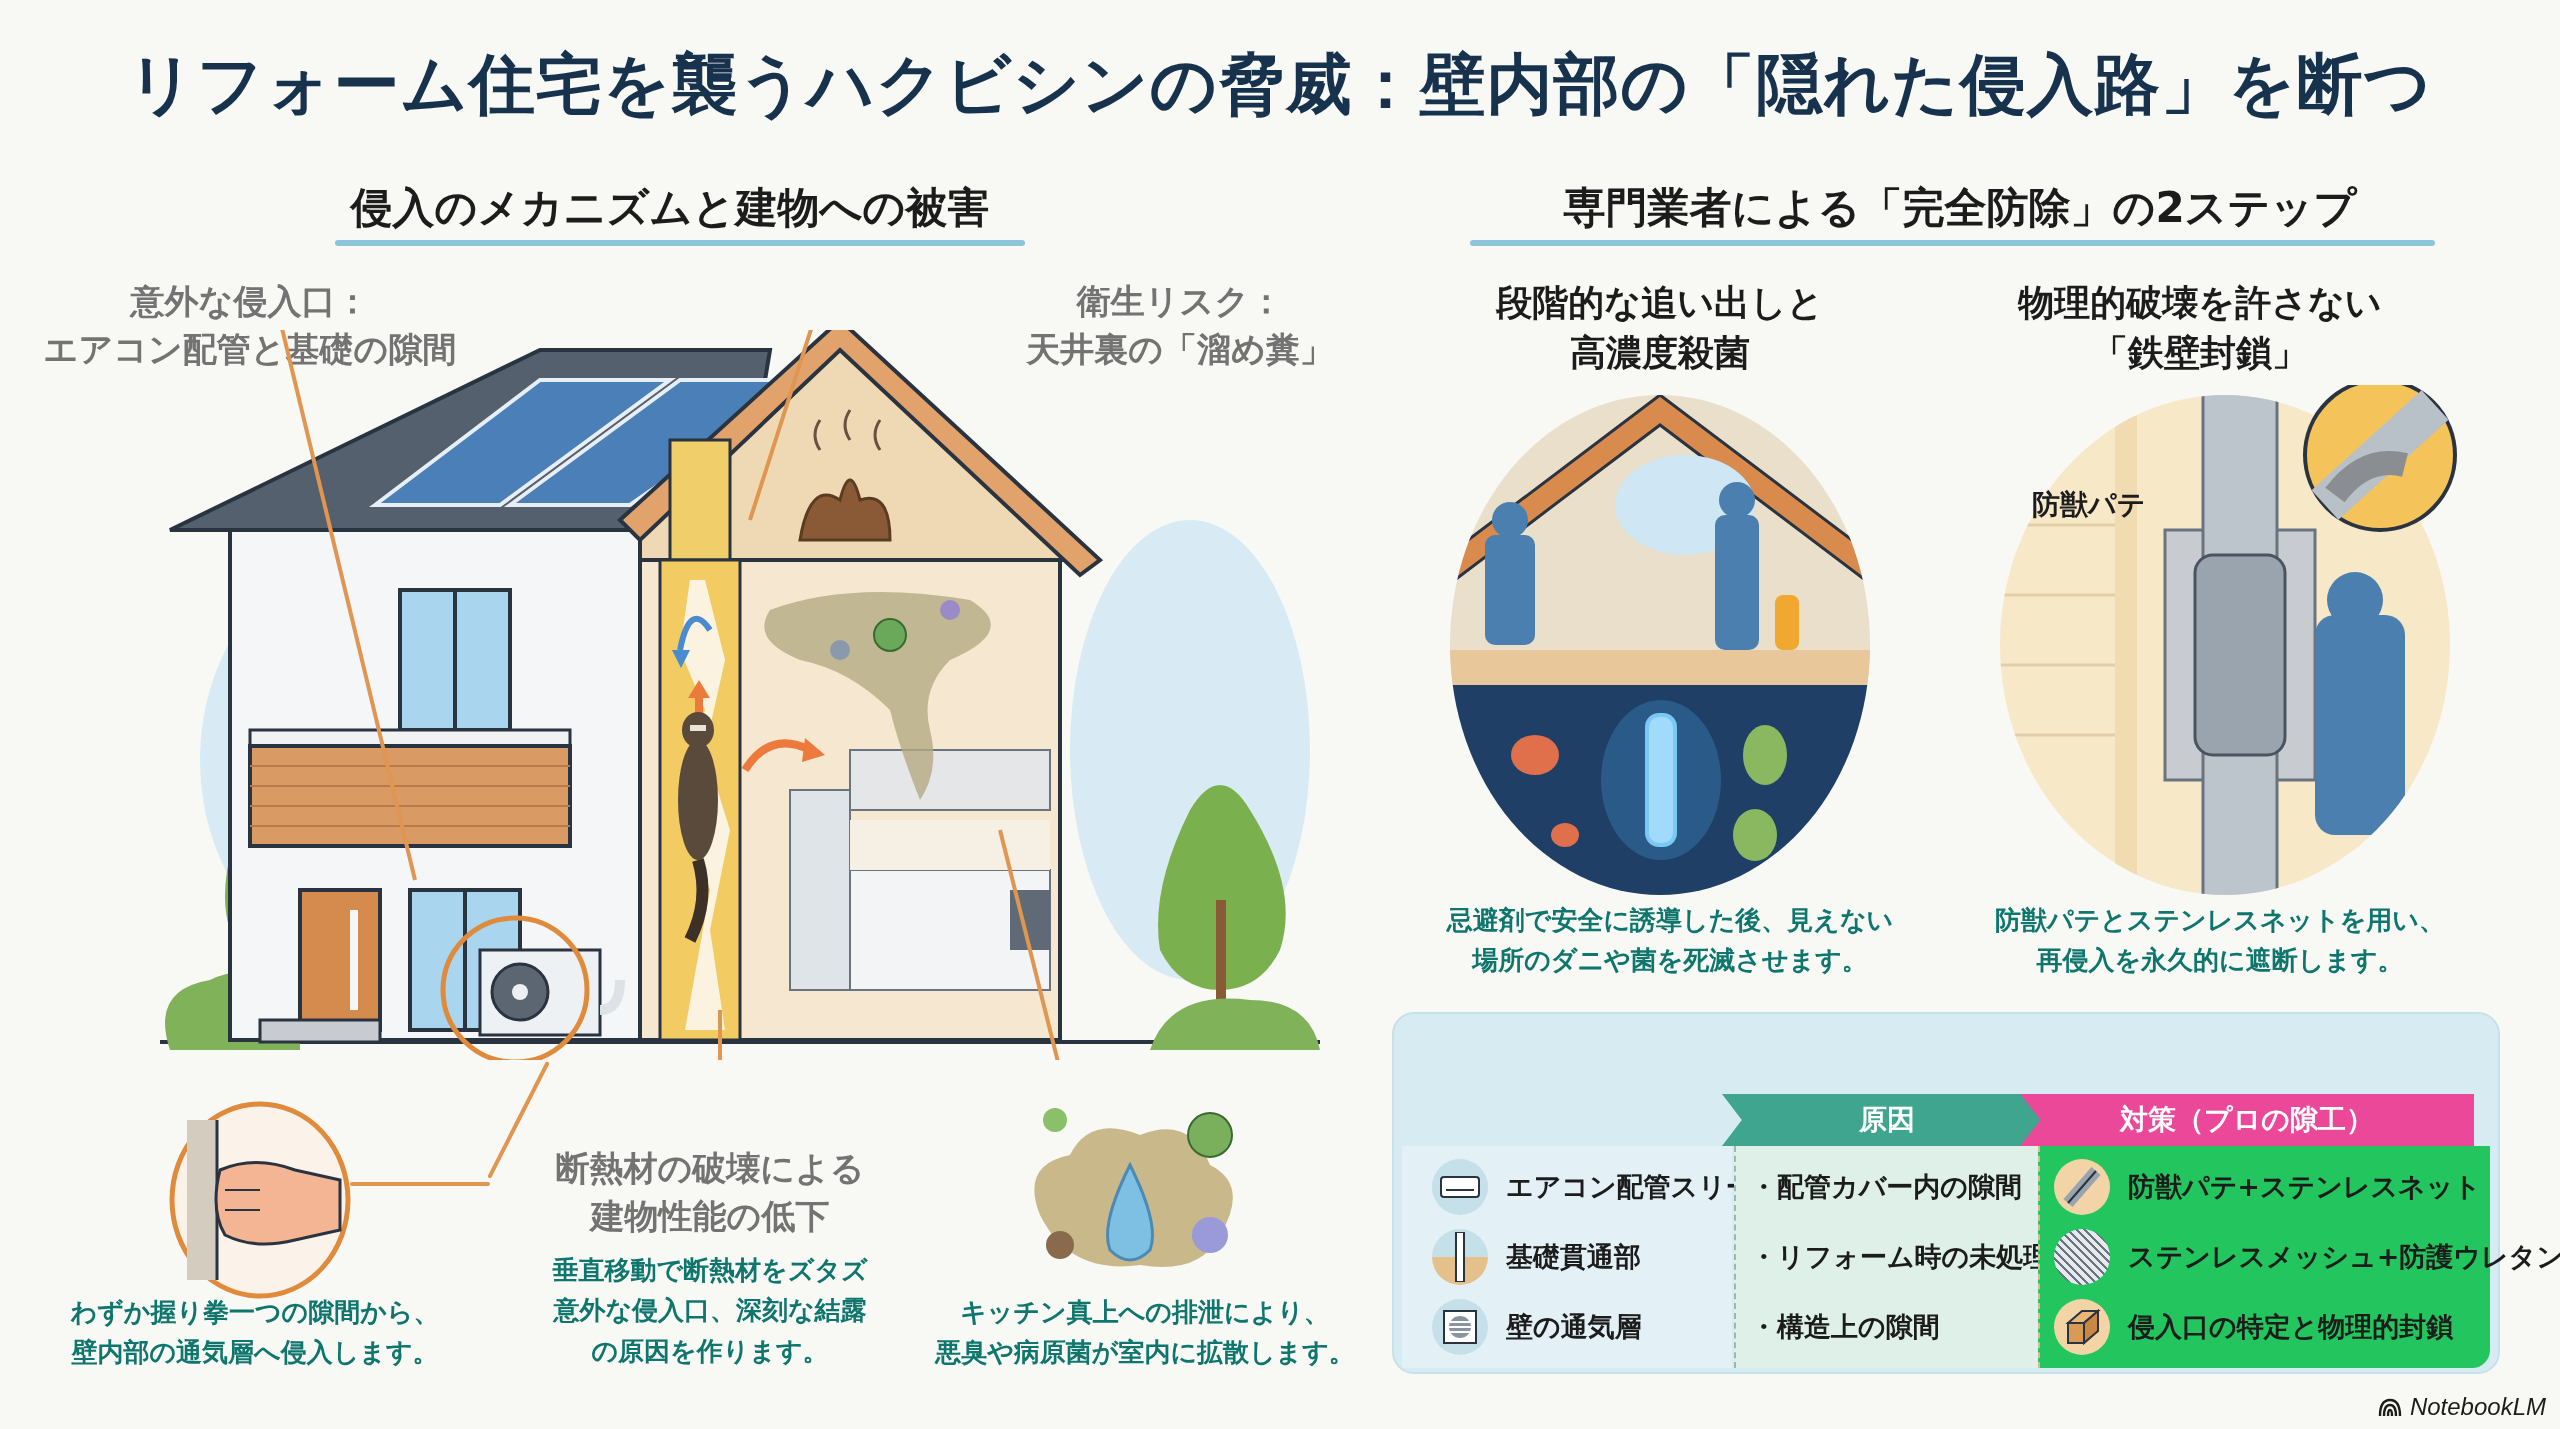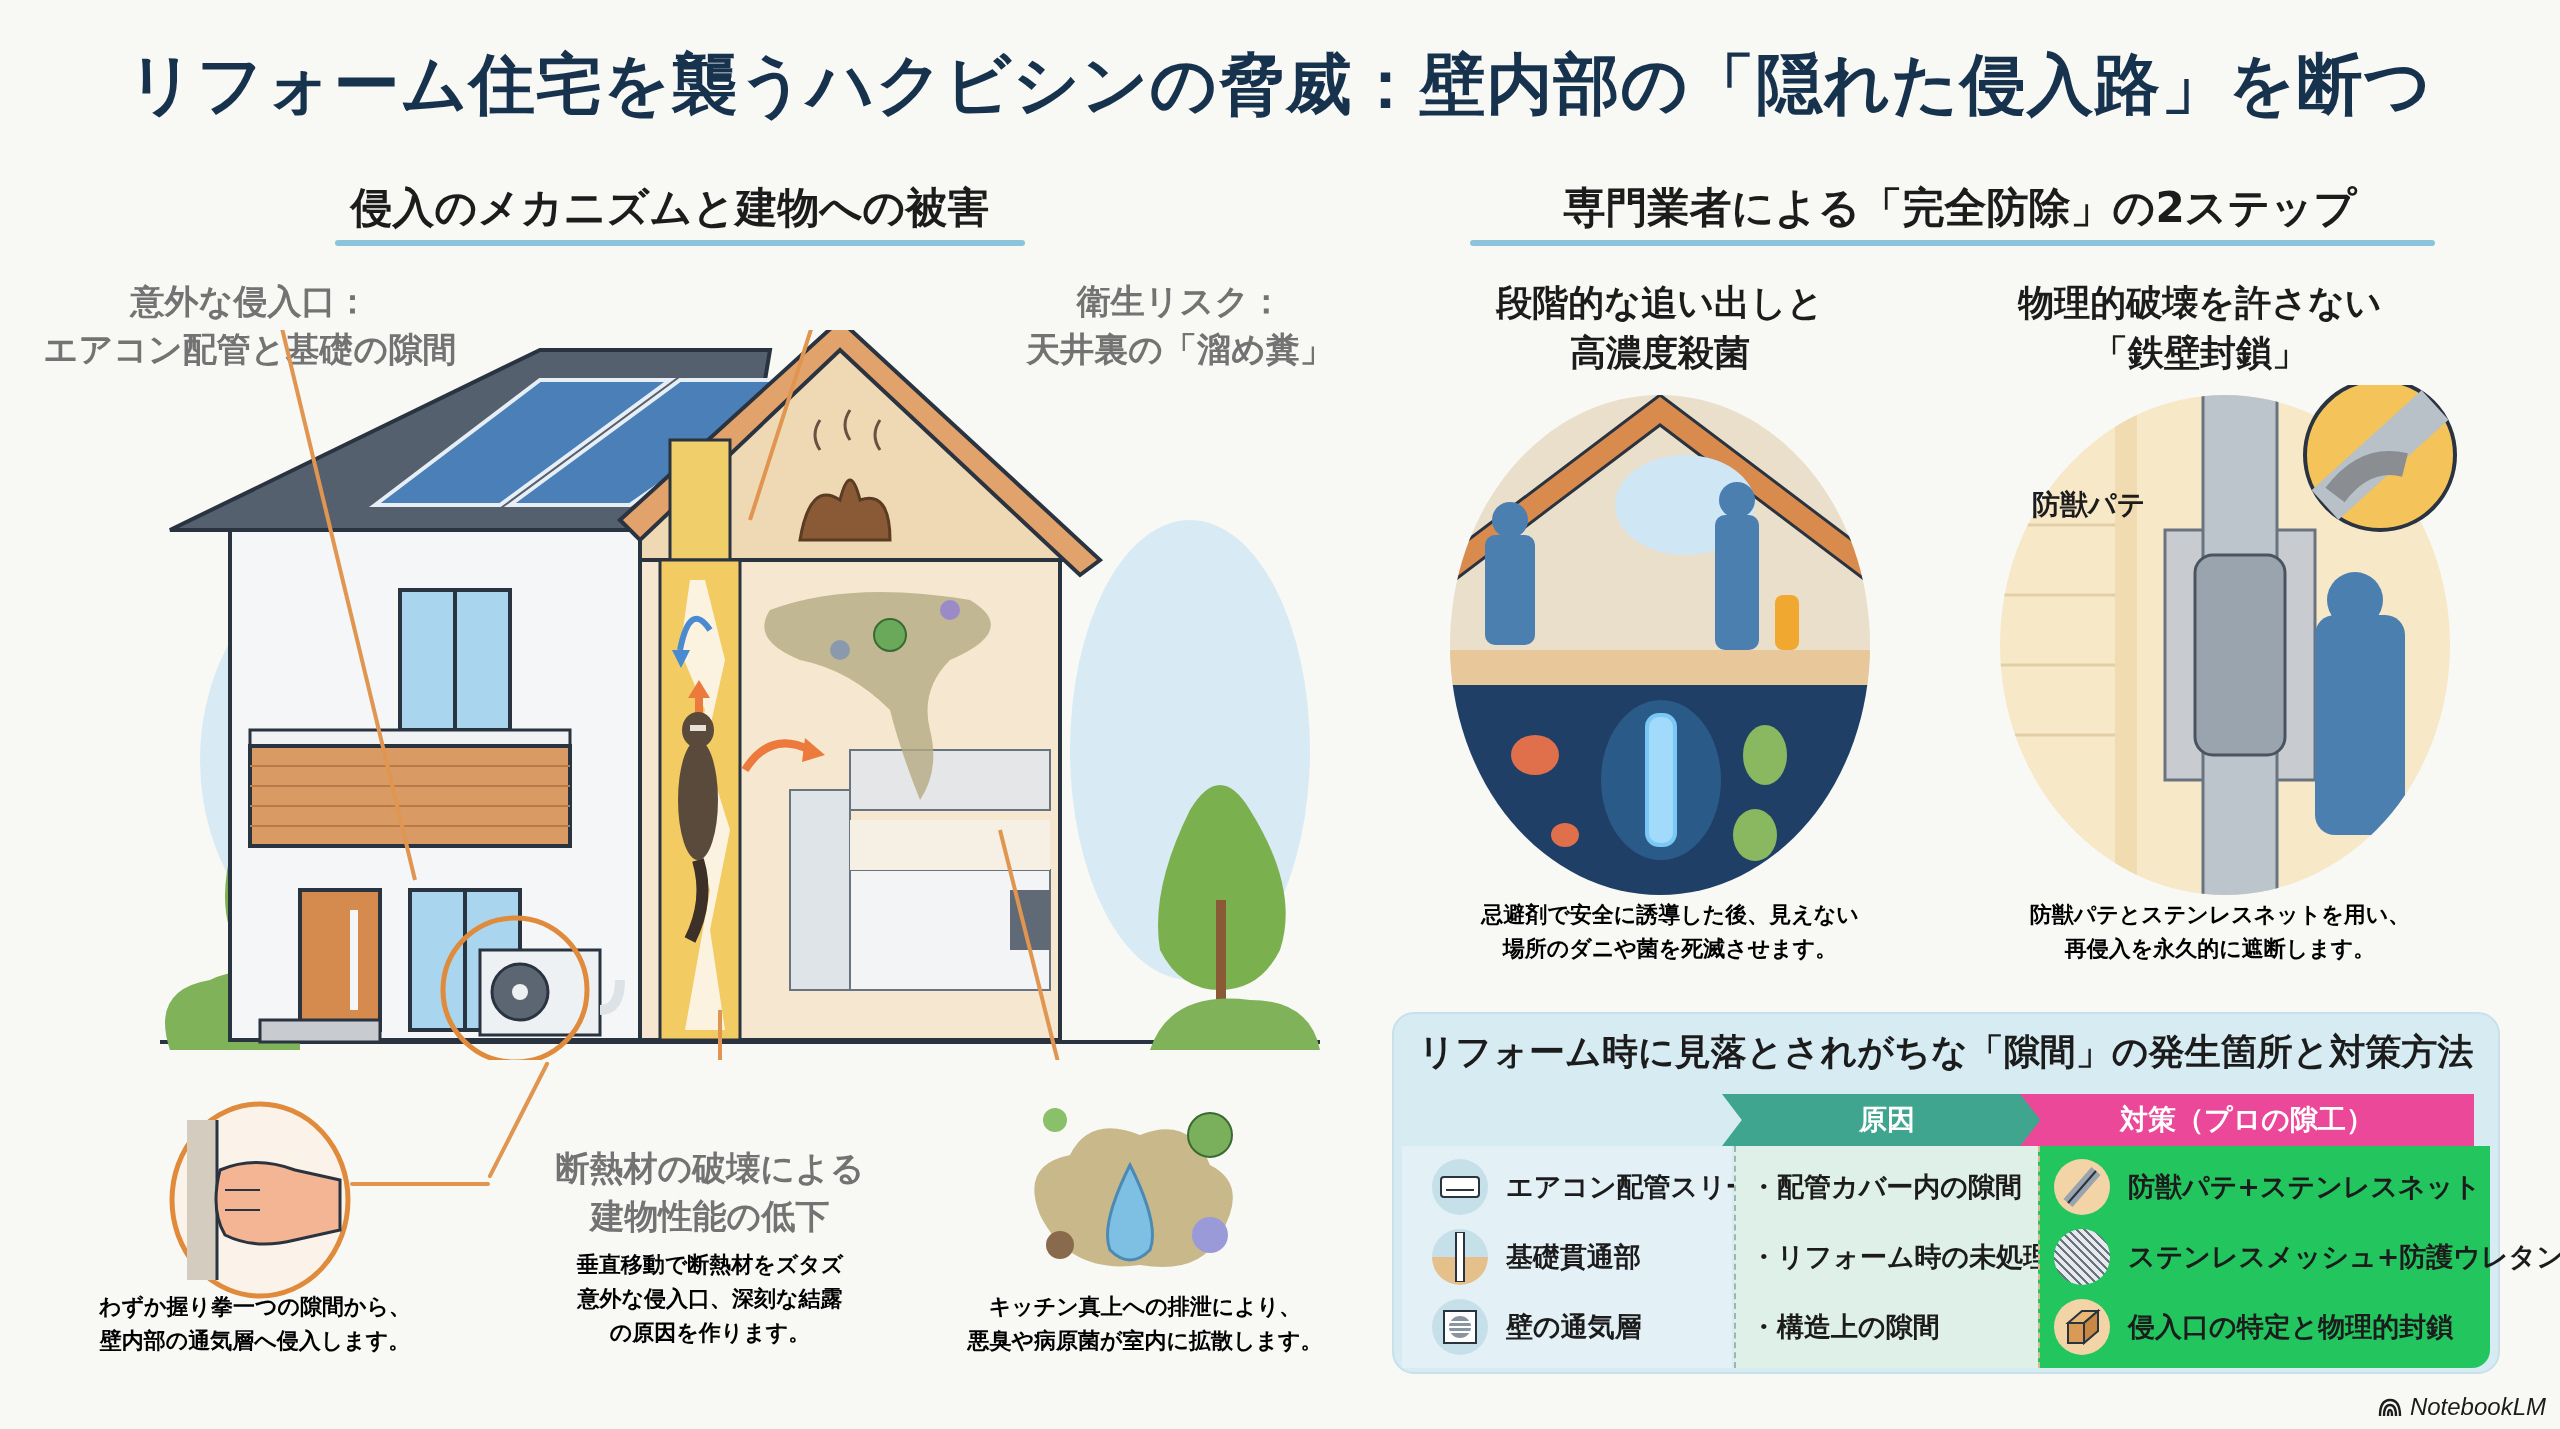--- a/index.html
+++ b/index.html
@@ -3,21 +3,21 @@
 <meta charset="utf-8">
 <style>
   *{box-sizing:border-box;margin:0;padding:0;}
   html,body{width:2560px;height:1429px;overflow:hidden;background:#f8f8f5;}
   body{font-family:"DejaVu Sans","Liberation Sans",sans-serif;color:#1c1c1c;position:relative;}
   .abs{position:absolute;}
   .main-title{left:0;top:40px;width:2560px;text-align:center;font-size:66px;font-weight:bold;color:#17324d;letter-spacing:1px;}
   .sec-title{font-size:42px;font-weight:bold;color:#1c1c1c;text-align:center;}
   .sec-underline{height:6px;background:#8cc4dc;border-radius:3px;}
   .callout{font-size:34px;font-weight:bold;text-align:center;line-height:1.4;color:#737373;}
-  .caption{font-size:22px;font-weight:bold;text-align:center;line-height:1.55;color:#000000;font-family:Liberation Mono, monospace;}
+  .caption{font-size:26px;font-weight:bold;text-align:center;line-height:1.55;color:#0f766e;}
   .step-head{font-size:36px;font-weight:bold;text-align:center;line-height:1.4;}
   .leader{position:absolute;background:#e09650;height:4px;transform-origin:0 50%;border-radius:2px;}
   
   .tbl{left:1392px;top:1012px;width:1108px;height:362px;background:#d6ebf2;border-radius:22px;border:2px solid #c8e0ea;}
   .tbl-title{position:absolute;left:0;top:14px;width:100%;text-align:center;font-size:36px;font-weight:bold;}
   .tbl-head{position:absolute;top:80px;height:52px;color:#fff;font-size:28px;font-weight:bold;display:flex;align-items:center;justify-content:center;}
   .tbl-col{position:absolute;top:132px;height:222px;}
   .tbl-row{position:absolute;left:0;height:70px;display:flex;align-items:center;font-size:27px;font-weight:bold;white-space:nowrap;}
   .ticon{width:56px;height:56px;border-radius:50%;margin:0 18px 0 30px;display:flex;align-items:center;justify-content:center;flex-shrink:0;}
 </style>
@@ -258,21 +258,20 @@
 <div class="abs caption" style="left:1420px;top:900px;width:500px;">
   <div>忌避剤で安全に誘導した後、見えない</div>
   <div>場所のダニや菌を死滅させます。</div>
 </div>
 <div class="abs caption" style="left:1990px;top:900px;width:460px;">
   <div>防獣パテとステンレスネットを用い、</div>
   <div>再侵入を永久的に遮断します。</div>
 </div>
 
 <div class="abs tbl">
-  <div class="tbl-title">リフォーム時に見落とされがちな「隙間」の発生箇所と対策方法</div>
 
   <div class="tbl-head" style="left:328px;width:330px;background:#3fa58e;clip-path:polygon(0 0,94% 0,100% 50%,94% 100%,0 100%,6% 50%);">
     <span>原因</span>
   </div>
   <div class="tbl-head" style="left:626px;width:454px;background:#ec4899;clip-path:polygon(0 0,100% 0,100% 100%,0 100%,4.5% 50%);">
     <span>対策（プロの隙工）</span>
   </div>
 
   <div class="tbl-col" style="left:8px;width:330px;background:#e3f0f6;">
     <div class="tbl-row" style="top:6px;">

